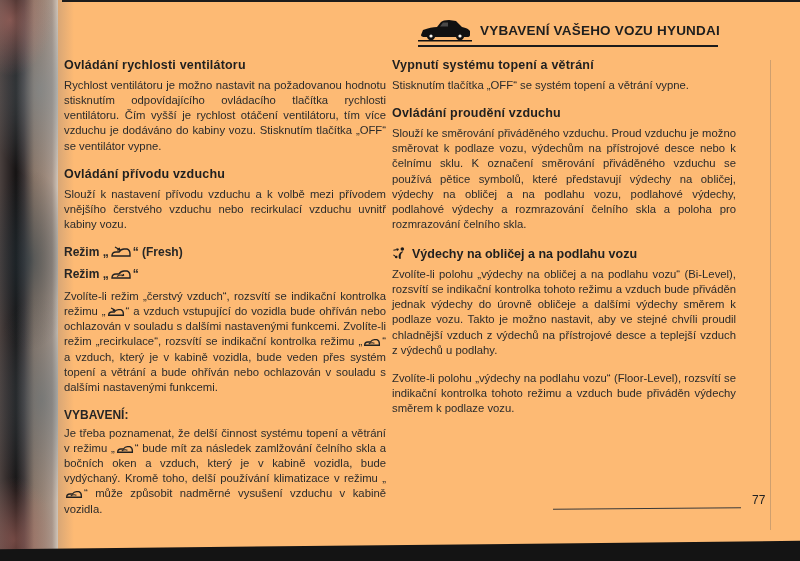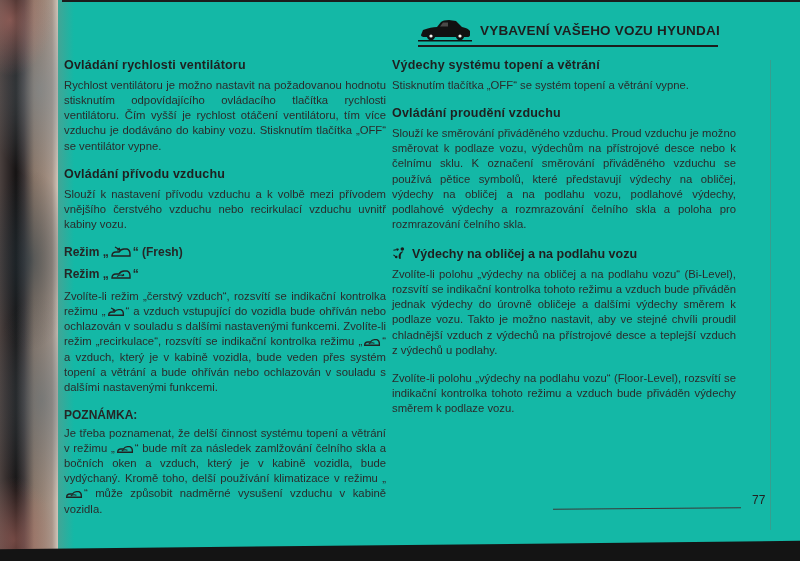--- a/index.html
+++ b/index.html
@@ -1,18 +1,18 @@
 <!DOCTYPE html>
 <html><head>
 <meta charset="utf-8">
 <style>
   html,body{margin:0;padding:0;background:#e8e6e2;}
   #page{
     position:relative;width:800px;height:561px;overflow:hidden;
-    background:#14b8a6;
+    background:#fdba74;
     font-family:"Liberation Sans","DejaVu Sans",sans-serif;
     color:#262626;
   }
   
   #gutter{
     position:absolute;left:0;top:0;width:58px;height:561px;
     background:
       radial-gradient(60px 80px at 10px 20px, rgba(210,130,120,.55), rgba(210,130,120,0) 70%),
       radial-gradient(70px 120px at 40px 90px, rgba(120,140,150,.5), rgba(120,140,150,0) 75%),
       radial-gradient(60px 120px at 30px 260px, rgba(40,60,70,.55), rgba(40,60,70,0) 75%),
@@ -113,36 +113,36 @@
             <path d="M2 10 Q2 6 6 6 L9 6 Q11 3 14 3 L17 3 Q20 4 20 8 L20 10 Z" fill="none" stroke="#222" stroke-width="1.6"></path>
             <path d="M5 1 L10 4 M10 4 L7 4" stroke="#222" stroke-width="1.4" fill="none"></path>
           </svg>
         </span><span>“ a vzduch vstupující do vozidla bude ohříván nebo ochlazován v souladu s dalšími nastavenými funkcemi. Zvolíte-li režim „recirkulace“, rozsvítí se indikační kontrolka režimu „</span><span class="icon-inline">
           <svg width="18" height="10" viewBox="0 0 22 12">
             <path d="M2 10 Q2 6 6 6 L9 6 Q11 3 14 3 L17 3 Q20 4 20 8 L20 10 Z" fill="none" stroke="#222" stroke-width="1.6"></path>
             <path d="M7 8.5 Q10 6 14 7.5" stroke="#222" stroke-width="1.3" fill="none"></path>
           </svg>
         </span><span>“ a vzduch, který je v kabině vozidla, bude veden přes systém topení a větrání a bude ohříván nebo ochlazován v souladu s dalšími nastavenými funkcemi.</span></p>
 
-    <div class="note-head">POZNÁMKA:</div>
+    <div class="note-head">VYBAVENÍ:</div>
     <p class="body"><span>Je třeba poznamenat, že delší činnost systému topení a větrání v režimu „</span><span class="icon-inline">
           <svg width="18" height="10" viewBox="0 0 22 12">
             <path d="M2 10 Q2 6 6 6 L9 6 Q11 3 14 3 L17 3 Q20 4 20 8 L20 10 Z" fill="none" stroke="#222" stroke-width="1.6"></path>
             <path d="M7 8.5 Q10 6 14 7.5" stroke="#222" stroke-width="1.3" fill="none"></path>
           </svg>
         </span><span>“ bude mít za následek zamlžování čelního skla a bočních oken a vzduch, který je v kabině vozidla, bude vydýchaný. Kromě toho, delší používání klimatizace v režimu „</span><span class="icon-inline">
           <svg width="18" height="10" viewBox="0 0 22 12">
             <path d="M2 10 Q2 6 6 6 L9 6 Q11 3 14 3 L17 3 Q20 4 20 8 L20 10 Z" fill="none" stroke="#222" stroke-width="1.6"></path>
             <path d="M7 8.5 Q10 6 14 7.5" stroke="#222" stroke-width="1.3" fill="none"></path>
           </svg>
         </span><span>“ může způsobit nadměrné vysušení vzduchu v kabině vozidla.</span></p>
   </div>
 
   <div class="col" id="col-right">
-    <h3 class="sec">Výdechy systému topení a větrání</h3>
+    <h3 class="sec">Vypnutí systému topení a větrání</h3>
     <p class="body">Stisknutím tlačítka „OFF“ se systém topení a větrání vypne.</p>
 
     <h3 class="sec">Ovládání proudění vzduchu</h3>
     <p class="body">Slouží ke směrování přiváděného vzduchu. Proud vzduchu je možno směrovat k podlaze vozu, výdechům na přístrojové desce nebo k čelnímu sklu. K označení směrování přiváděného vzduchu se používá pětice symbolů, které představují výdechy na obličej, výdechy na obličej a na podlahu vozu, podlahové výdechy, podlahové výdechy a rozmrazování čelního skla a poloha pro rozmrazování čelního skla.</p>
 
 
     <h3 class="sec-icon">
       <span class="icon-head">
         <svg width="15" height="15" viewBox="0 0 16 16">
           <circle cx="11" cy="3.2" r="1.9" fill="#1b1b1b"></circle>

